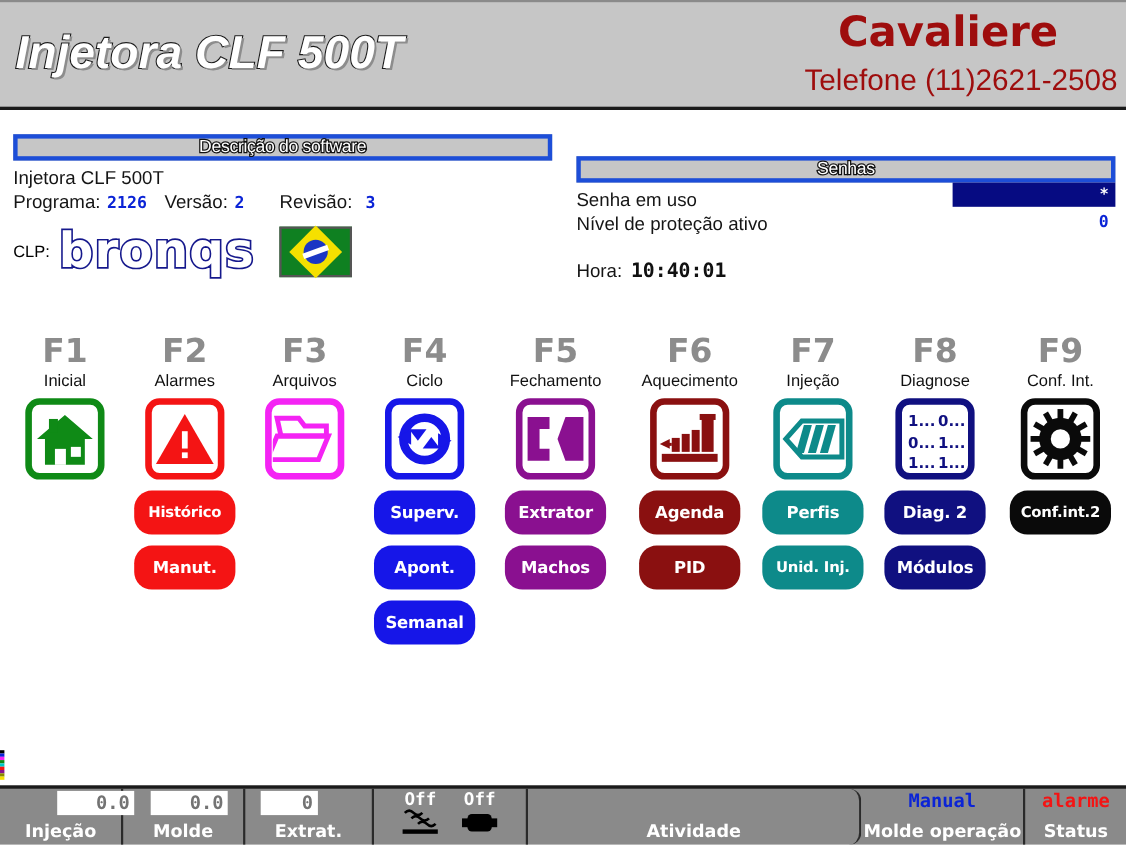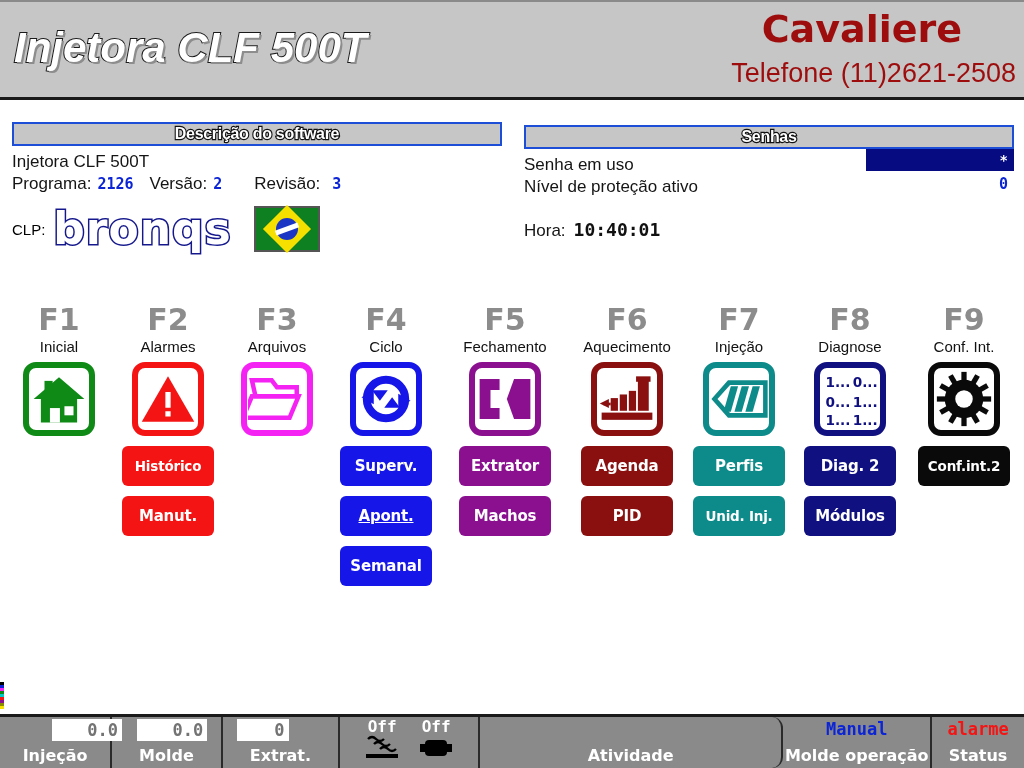--- a/index.html
+++ b/index.html
@@ -36,24 +36,24 @@
   .brand-phone {
     position: absolute; right: 8px; top: 56px;
     font-size: 27px; color: #9e0d0d;
     font-family: "Liberation Sans", sans-serif;
   }
 
   
   .panel { position: absolute; }
   .panel-head {
     background: #c6c6c6;
-    border: 2px solid #1d4ed8;
+    border: 4px solid #1d4ed8;
     height: 24px;
     display: flex; align-items: center; justify-content: center;
-    font-size: 16px; font-weight: bold;
+    font-size: 16px; font-weight: normal;
     color: #ffffff;
     -webkit-text-stroke: 2.3px #111;
     paint-order: stroke fill;
     letter-spacing: -0.3px;
   }
   .panel-body { padding-top: 3px; }
   .row { display: flex; align-items: baseline; }
   .lbl { font-size: 17px; color: #151515; font-family: "Liberation Sans", sans-serif; }
   .val-blue {
     font-size: 15px; font-weight: bold; color: #0b24d6;
@@ -128,21 +128,21 @@
     margin-top: 7px;
     width: 72px; height: 74px;
     background: #ffffff;
     border-radius: 13px;
     display: flex; align-items: center; justify-content: center;
     position: relative;
   }
 
   
   .subbtn {
-    width: 92px; height: 40px; border-radius: 6px;
+    width: 92px; height: 40px; border-radius: 16px;
     display: flex; align-items: center; justify-content: center;
     color: #ffffff; font-size: 15px; font-weight: bold;
     font-family: "DejaVu Sans", sans-serif;
     margin-top: 10px;
     white-space: nowrap;
     letter-spacing: -0.2px;
   }
   .subbtn.small-txt { font-size: 13.5px; }
 
   
@@ -216,21 +216,21 @@
         <span class="bronqs">bronqs</span>
         <span class="flag">
           <span class="diamond"></span>
             <span class="globe"></span>
             <span class="band"></span>
         </span>
       </div>
     </div>
   </div>
 
-  <div class="panel" style="left:524px; top:125px; width:490px;">
+  <div class="panel" style="left:524px; top:142px; width:490px;">
     <div class="panel-head">Senhas</div>
     <div class="panel-body" style="position:relative; height:110px;">
       <div class="lbl" style="margin-top:3px;">Senha em uso</div>
       <div class="lbl" style="margin-top:2px;">Nível de proteção ativo</div>
       <div class="pwd-input">*</div>
       <div class="lvl-val">0</div>
       <div class="row" style="margin-top:22px;">
         <span class="lbl">Hora:</span>
         <span class="val-mono-bk" style="margin-left:8px;">10:40:01</span>
       </div>
@@ -279,21 +279,21 @@
         <div class="ficon" style="border: 6px solid rgb(22, 22, 232);">
           <svg width="56" height="56" viewBox="0 0 64 64">
             <path d="M32 10 a22 22 0 0 1 0 44 a22 22 0 0 1 0 -44" fill="none" stroke="#1616e8" stroke-width="9"></path>
             <path d="M16 22 L34 22 L25 34 Z" fill="#1616e8"></path>
             <path d="M48 42 L30 42 L39 30 Z" fill="#1616e8"></path>
             <path d="M4 30 L18 22 L18 38 Z" fill="#1616e8"></path>
             <path d="M60 34 L46 42 L46 26 Z" fill="#1616e8"></path>
           </svg>
         </div>
         <div class="subbtn" style="background: rgb(22, 22, 232);">Superv.</div>
-        <div class="subbtn" style="background: rgb(22, 22, 232); text-decoration: underline;">Apont.</div>
+        <div class="subbtn" style="background: rgb(22, 22, 232);">Apont.</div>
         <div class="subbtn" style="background: rgb(22, 22, 232);">Semanal</div>
       </div>
       <div class="fcol" style="left: 440px; width: 130px;">
         <div class="fkey">F5</div>
         <div class="fsub">Fechamento</div>
         <div class="ficon" style="border: 6px solid rgb(138, 16, 144);">
           <svg width="58" height="48" viewBox="0 0 64 52">
             <path d="M4 4 h22 v12 h-10 v20 h10 v12 h-22 Z" fill="#8a1090"></path>
             <path d="M60 4 v44 h-18 l-8 -22 l8 -22 Z" fill="#8a1090"></path>
           </svg>

